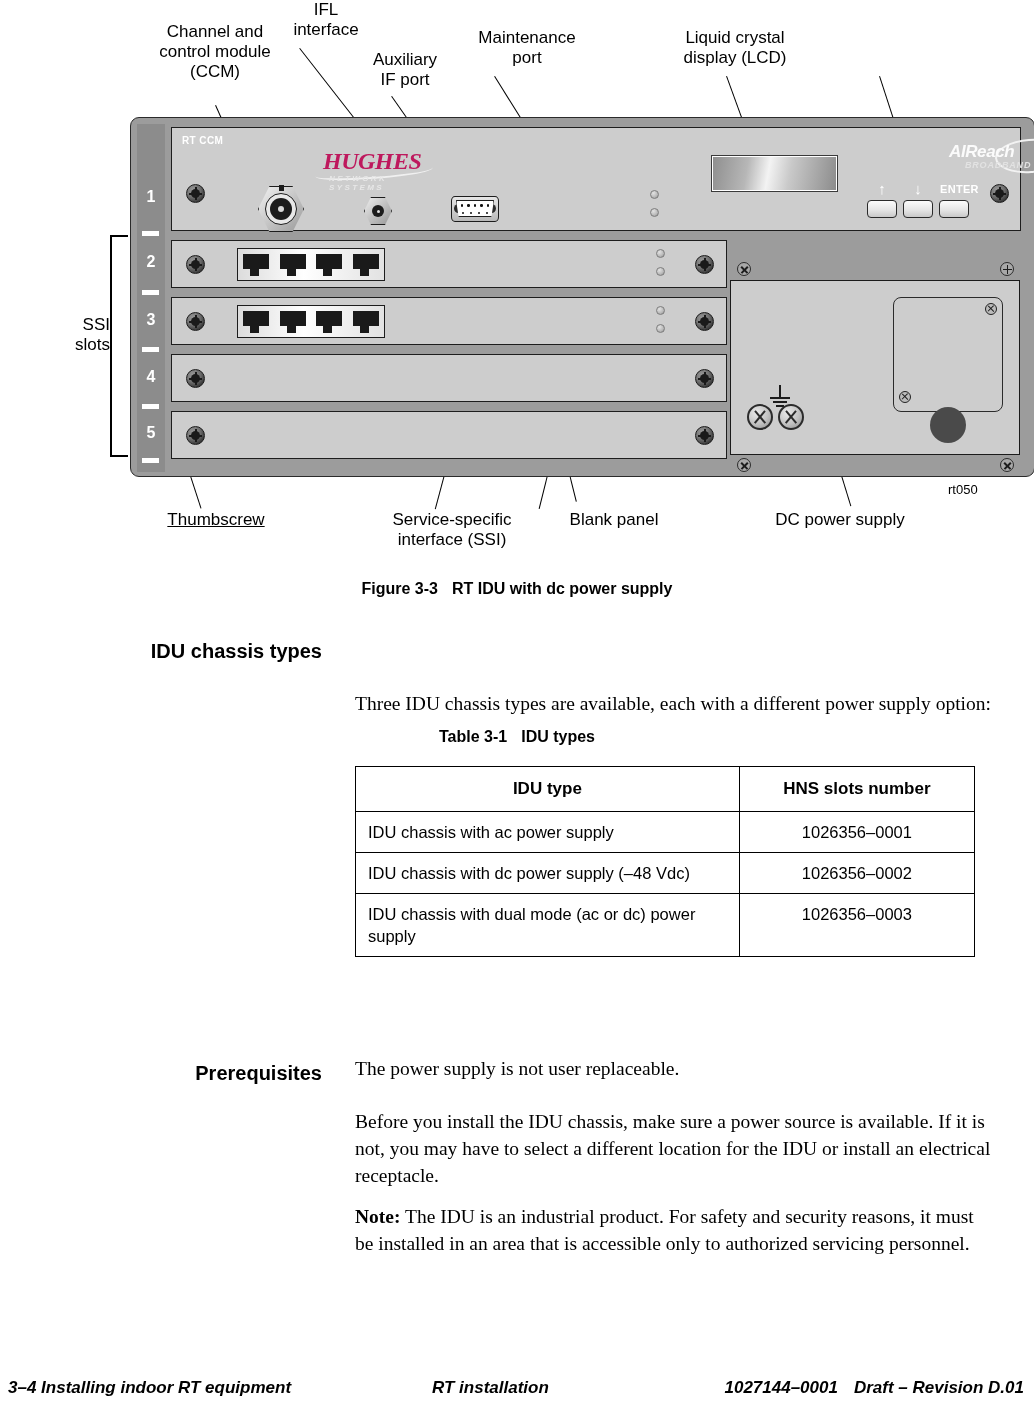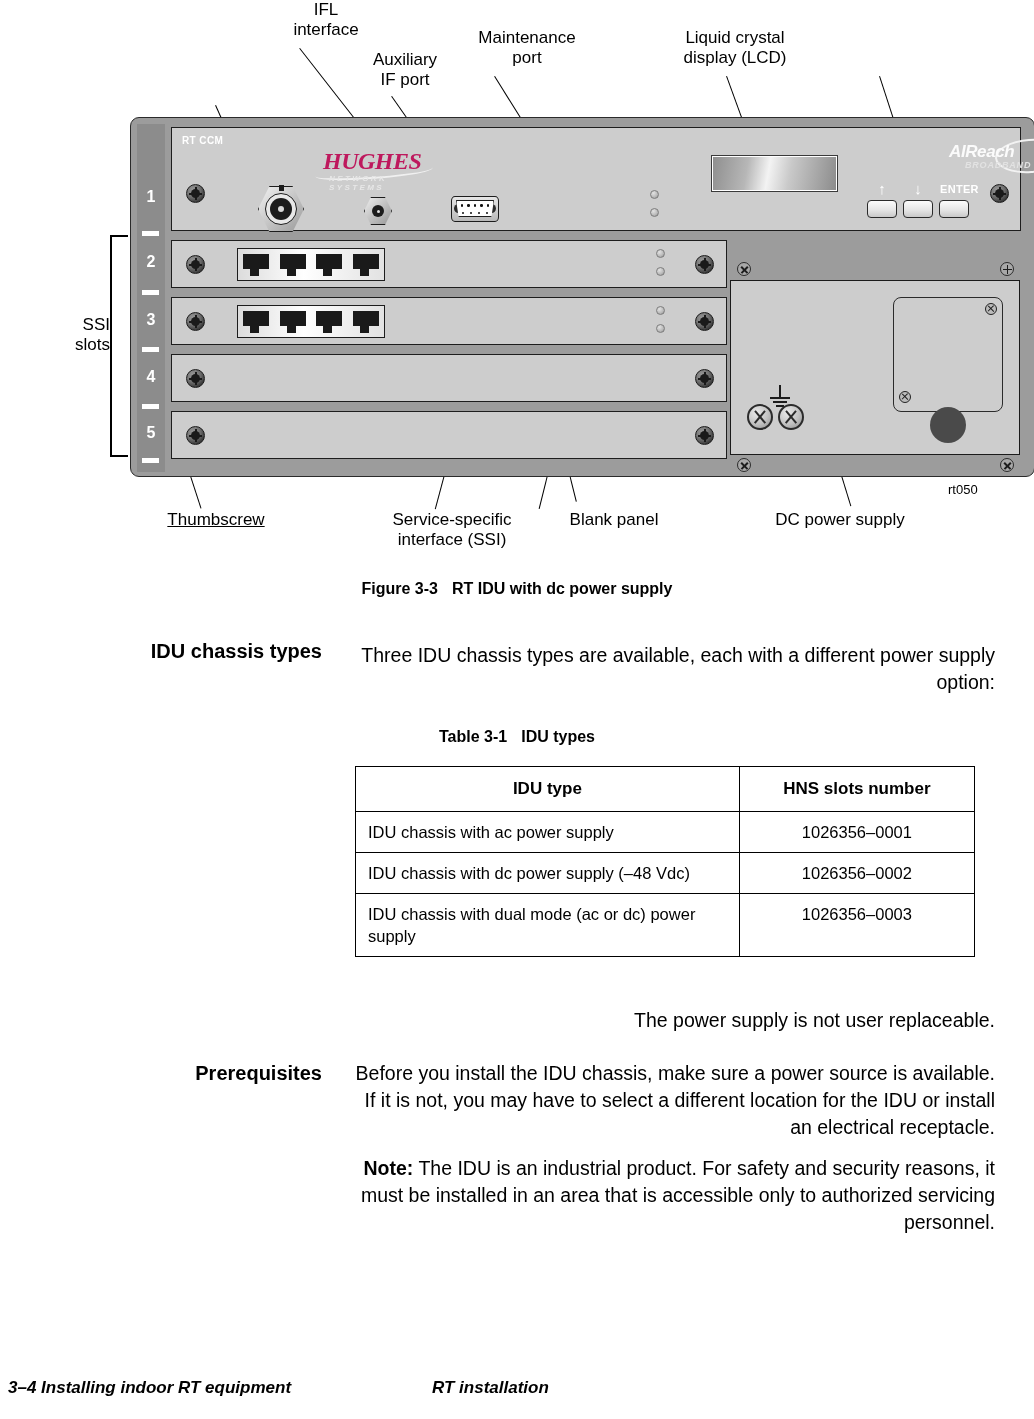--- a/index.html
+++ b/index.html
@@ -529,25 +529,26 @@
     text-align: right;
     font-family: "Liberation Sans", sans-serif;
     font-weight: bold;
     font-size: 20px;
     color: #000;
   }
   .body-col {
     position: absolute;
     left: 355px;
     width: 640px;
-    font-family: Liberation Sans, sans-serif;
+    font-family: Liberation Serif, serif;
     font-size: 19.5px;
     line-height: 27px;
     color: #000;
-    text-align: right;
+    text-align: left;
+    margin-top: 48px;
   }
   .body-col b { font-weight: bold; }
 
   
   #table-title {
     position: absolute;
     left: 0; top: 728px;
     width: 1034px;
     text-align: center;
     font-family: "Liberation Sans", sans-serif;
@@ -597,20 +598,23 @@
   #footer .f-left  { position: absolute; left: 8px;  top: 0; }
   #footer .f-mid   { position: absolute; left: 432px; top: 0; }
   #footer .f-right { position: absolute; right: 10px; top: 0; }
   #footer .f-pn { margin-right: 16px; }
 </style>
 </head>
 <body>
 
 <div id="figure-block">
 
+  <div class="callout-label" style="left:145px; top:22px; width:140px;">Channel and
+control module
+(CCM)</div>
   <div class="callout-label" style="left:278px; top:0px; width:96px;text-align:center;">IFL
 interface</div>
   <div class="callout-label" style="left:355px; top:50px; width:100px;">Auxiliary
 IF port</div>
   <div class="callout-label" style="left:462px; top:28px; width:130px;">Maintenance
 port</div>
   <div class="callout-label" style="left:668px; top:28px; width:134px;">Liquid crystal
 display (LCD)</div>
 
   <div class="callout-label" style="left:155px; top:510px; width:122px;text-decoration:underline;">Thumbscrew</div>
@@ -910,13 +914,16 @@
 <div class="side-head" style="top:1062px;">Prerequisites</div>
 <div class="body-col" style="top:1060px;">Before you install the IDU chassis, make sure a power source is available. If it is not, you may have to select a different location for the IDU or install an electrical receptacle.</div>
 
 <div class="body-col" style="top:1155px;">
   <b>Note:</b><span> The IDU is an industrial product. For safety and security reasons, it must be installed in an area that is accessible only to authorized servicing personnel.</span>
 </div>
 
 <div id="footer">
   <span class="f-left">3–4  Installing indoor RT equipment</span>
   <span class="f-mid">RT installation</span>
+  <span class="f-right">
+    <span class="f-pn">1027144–0001</span><span>Draft – Revision D.01</span>
+  </span>
 </div>
 
 </body></html>

